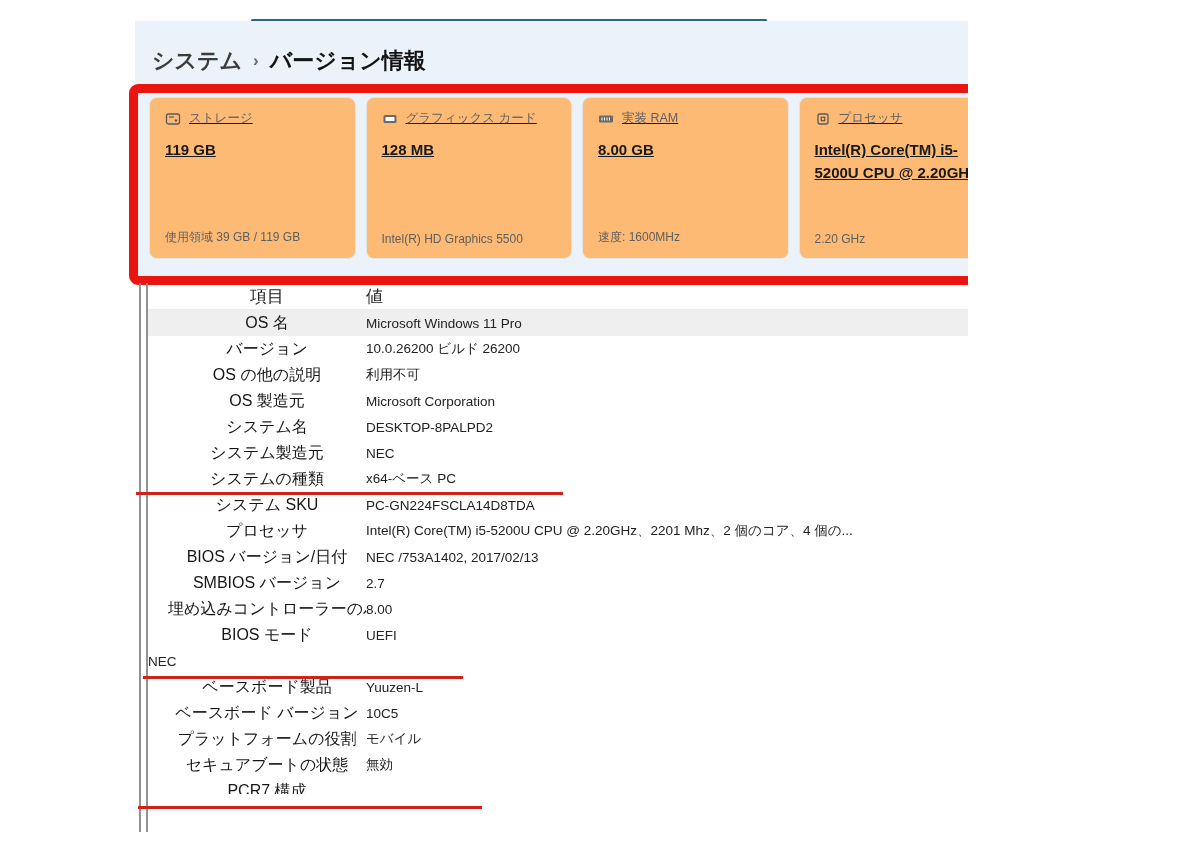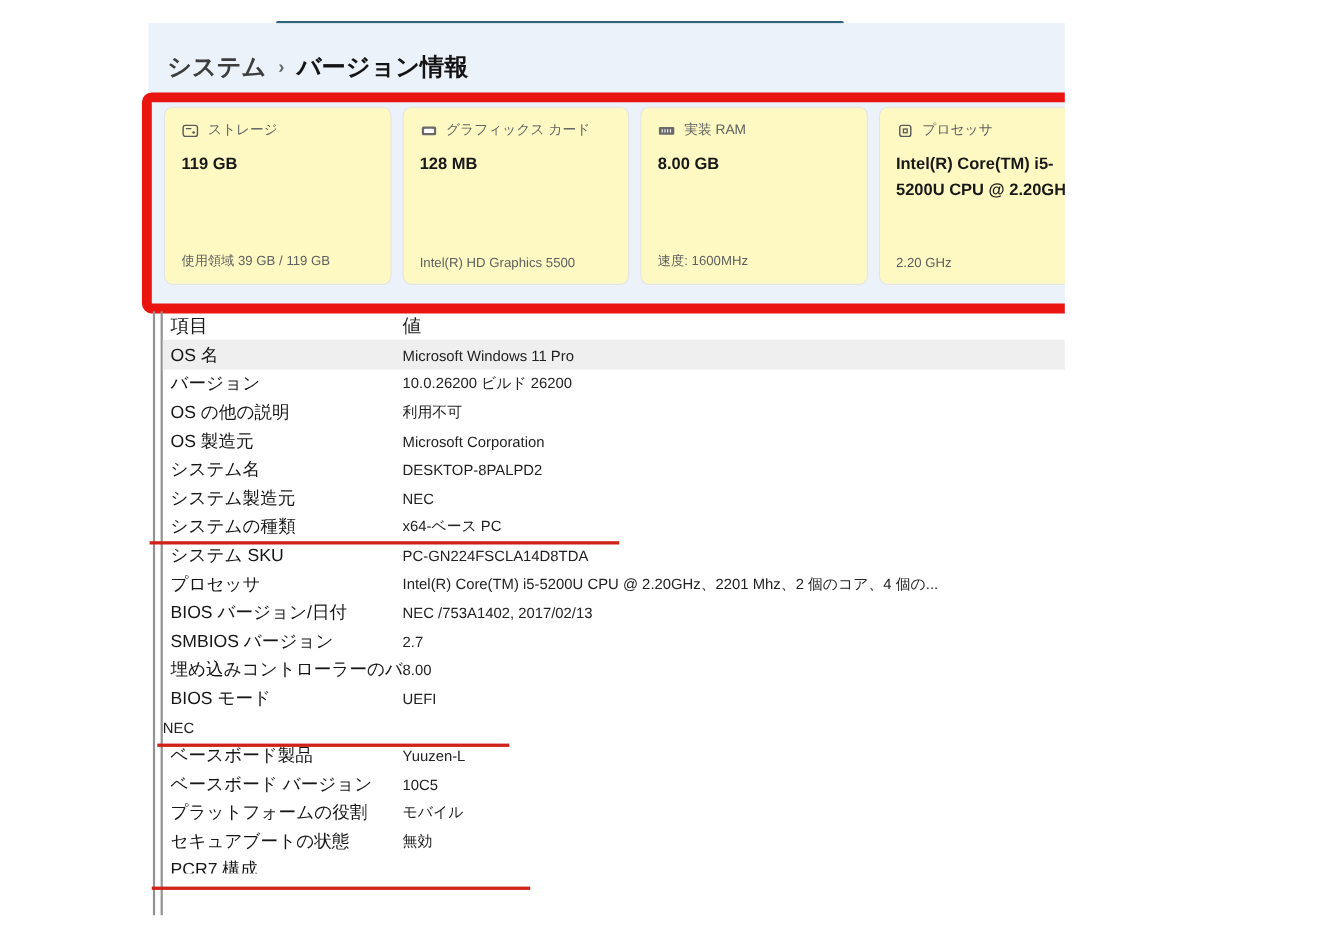--- a/index.html
+++ b/index.html
@@ -10,37 +10,37 @@
   
   .teal-line{position:absolute;left:251px;top:19px;width:516px;height:3px;background:var(--teal,#2e6577);border-radius:2px;}
   
   .panel{position:absolute;left:135px;top:21px;width:890px;height:263px;background:var(--panel,#ebf2fa);}
   .breadcrumb{position:absolute;left:17px;top:25px;font-size:22px;display:flex;align-items:center;white-space:nowrap;}
   .bc-section{color:#3d3d3d;font-weight:600;}
   .bc-sep{color:#666;font-size:17px;padding:0 11px;font-weight:700;}
   .bc-page{color:#141414;font-weight:700;}
   
   .cards{position:absolute;left:14px;top:76px;width:856px;height:162px;display:flex;gap:10px;}
-  .card{flex:1;position:relative;background:#fef9c3;border:1px solid #e4e4e4;border-radius:8px;padding:12px 15px;box-sizing:border-box;}
+  .card{flex:1;position:relative;background:#fdba74;border:1px solid #e4e4e4;border-radius:8px;padding:12px 15px;box-sizing:border-box;text-decoration:underline;}
   .chead{display:flex;align-items:center;gap:8px;color:#616161;font-size:12.5px;white-space:nowrap;overflow:hidden;}
   .cicon{display:inline-flex;width:16px;height:16px;flex-shrink:0;}
   .cvalue{margin-top:12px;font-weight:700;font-size:15px;color:#191919;line-height:1.5;max-width:178px;}
   .csub{position:absolute;left:15px;bottom:12px;font-size:12px;color:#5f5f5f;white-space:nowrap;overflow:hidden;max-width:180px;}
   
   .redbox{position:absolute;left:129px;top:84px;width:886px;height:201px;border:9px solid var(--red,#ea1411);border-radius:9px;box-sizing:border-box;pointer-events:none;}
   
   .vline{position:absolute;top:283px;height:549px;width:2px;background:#929292;}
   .v1{left:139px;} .v2{left:146px;}
   .msinfo{position:absolute;left:148px;top:283px;width:845px;}
   .thead{display:flex;height:26px;align-items:center;border-bottom:1px solid #ededed;font-size:17px;color:#111;}
   .trow{display:flex;height:26px;align-items:center;}
   .trow.hl{background:var(--hl,#efefef);}
   .trow.clipped{height:16px;overflow:hidden;align-items:flex-start;flex-direction:column;}
   .trow.clipped .tlabel,.trow.clipped .tvalue{line-height:26px;}
-  .tlabel{width:218px;flex-shrink:0;padding-left:7px;font-size:16px;color:#161616;white-space:nowrap;overflow:hidden;box-sizing:border-box;}
+  .tlabel{width:218px;flex-shrink:0;padding-left:20px;font-size:16px;color:#161616;white-space:nowrap;overflow:hidden;box-sizing:border-box;text-align:center;}
   .thead .tlabel{font-size:17px;}
   .tvalue{flex:1;font-size:13.5px;color:#222;white-space:nowrap;overflow:hidden;}
   .thead .tvalue{font-size:17px;}
   
   .underline{position:absolute;height:3px;background:var(--uline,#cf2218);pointer-events:none;}
   .u1{left:136px;top:492px;width:427px;}
   .u2{left:143px;top:676px;width:320px;}
   .u3{left:138px;top:806px;width:344px;}
 </style>
 </head>

